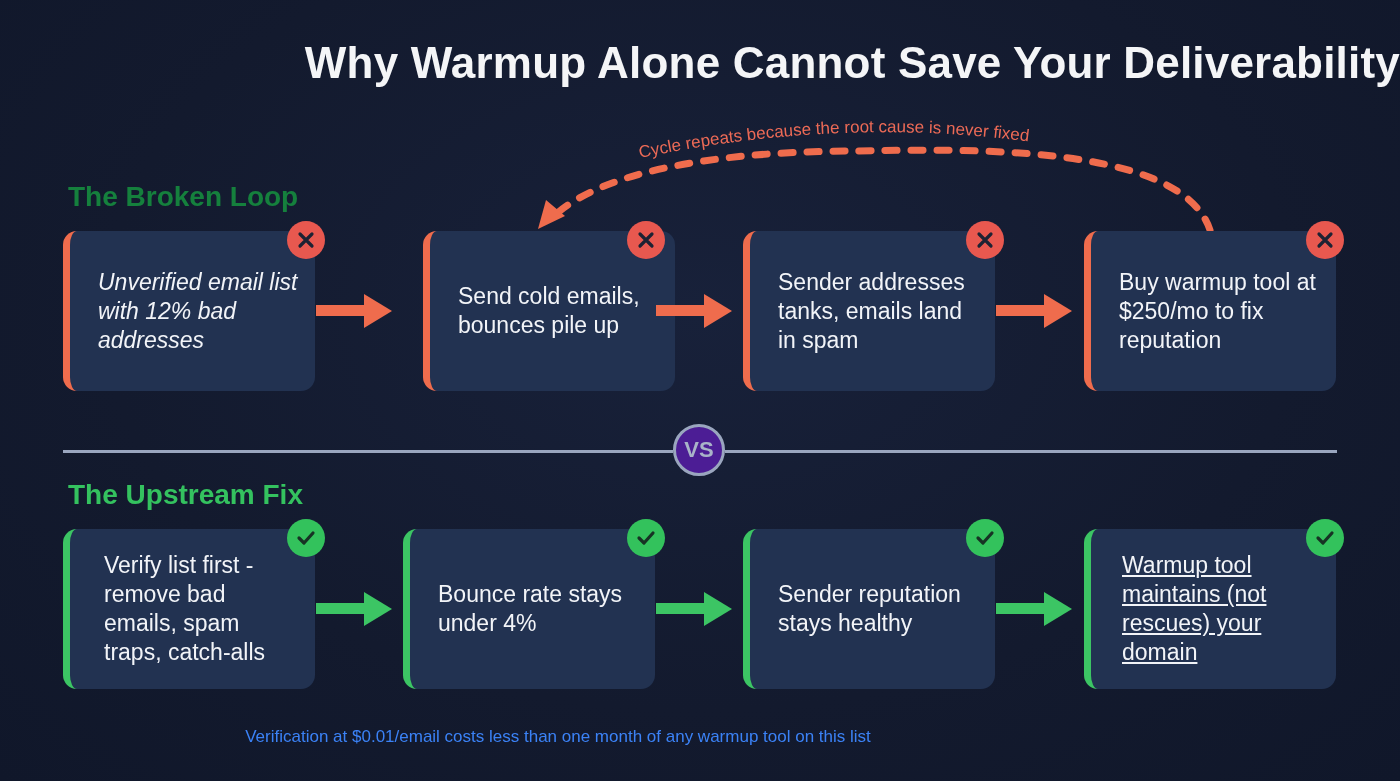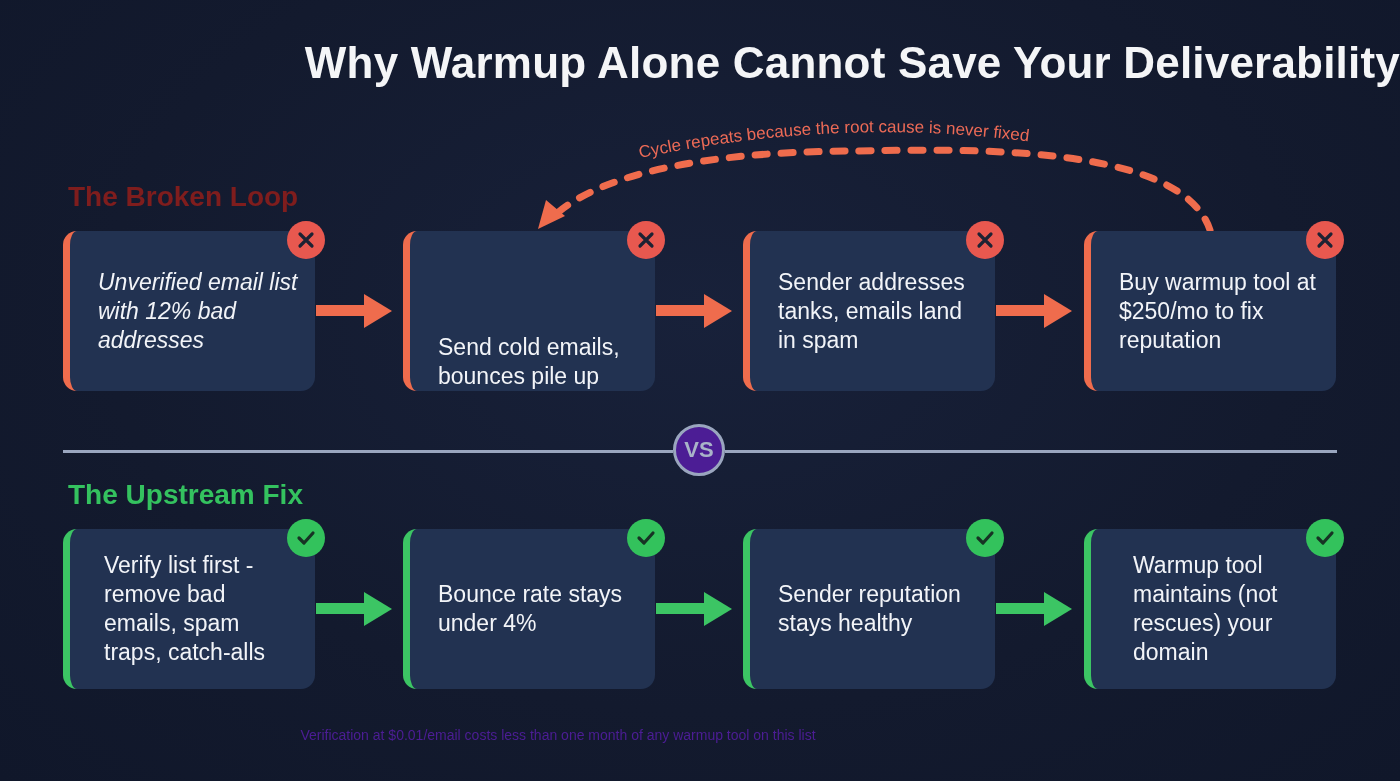--- a/index.html
+++ b/index.html
@@ -12,21 +12,21 @@
     color: #ffffff;
   }
   .title {
     position: absolute; left: 0; top: 38px; width: 1400px;
     text-align: right; font-size: 44px; font-weight: 700; color: #f4f5f7;
     letter-spacing: 0.2px;
   }
   .section-label {
     position: absolute; left: 68px; font-size: 28px; font-weight: 700;
   }
-  .section-label.broken { top: 181px; color: #7f1d1d; }
+  .section-label.broken { top: 181px; color: #15803d; }
   .section-label.fix { top: 479px; color: #34c25f; }
 
   .card {
     position: absolute; width: 252px; height: 160px;
     box-sizing: border-box;
     background: #223251;
     border-radius: 14px;
     border-left: 7px solid #ef6c4d;
     padding: 0 16px 0 28px;
     display: flex; align-items: center;
@@ -46,21 +46,21 @@
   }
   .vs-circle {
     position: absolute; left: 673px; top: 424px; width: 52px; height: 52px;
     box-sizing: border-box; border-radius: 50%; border: 3px solid #9aa6bf;
     background: #4c1d95;
     display: flex; align-items: center; justify-content: center;
     color: #a9b3c8; font-weight: 700; font-size: 22px;
   }
   .footer {
     position: absolute; left: 0; top: 727px; width: 1116px; text-align: center;
-    font-size: 14px; color: #4c1d95;
+    font-size: 17px; color: #3b82f6;
   }
   .loop-svg { position: absolute; left: 0; top: 0; }
 </style>
 </head>
 <body>
 
 <div class="title">Why Warmup Alone Cannot Save Your Deliverability</div>
 
 <svg class="loop-svg" width="1400" height="781">
   <defs>
@@ -71,21 +71,21 @@
   </text>
   <path d="M 1210 230 C 1180 140 950 150 850 151 C 700 152 600 175 555 215" fill="none" stroke="#ef6c4d" stroke-width="7" stroke-linecap="round" stroke-dasharray="12 14"></path>
   <polygon points="538,229 546,200 565,216" fill="#ef6c4d"></polygon>
 </svg>
 
 <div class="section-label broken">The Broken Loop</div>
 
 <div class="card" style="left:63px; top:231px;font-style:italic;">
   <span>Unverified email list with 12% bad addresses</span>
 </div>
-<div class="card" style="left:403px; top:231px;align-items:flex-end;">
+<div class="card" style="left:423px; top:231px;">
   <span>Send cold emails, bounces pile up</span>
 </div>
 <div class="card" style="left:743px; top:231px;">
   <span>Sender addresses tanks, emails land in spam</span>
 </div>
 <div class="card" style="left:1084px; top:231px;justify-content:flex-end;">
   <span>Buy warmup tool at $250/mo to fix reputation</span>
 </div>
 
 <div class="badge x" style="left:287px; top:221px;">
@@ -132,21 +132,21 @@
 
 <div class="card green" style="left:63px; top:529px;padding-left:34px;">
   <span>Verify list first - remove bad emails, spam traps, catch-alls</span>
 </div>
 <div class="card green" style="left:403px; top:529px;">
   <span>Bounce rate stays under 4%</span>
 </div>
 <div class="card green" style="left:743px; top:529px;">
   <span>Sender reputation stays healthy</span>
 </div>
-<div class="card green" style="left:1084px; top:529px; padding-left:42px;">
+<div class="card green" style="left:1084px; top:529px; padding-left:31px;text-decoration:underline;">
   <span>Warmup tool maintains (not rescues) your domain</span>
 </div>
 
 <div class="badge check" style="left:287px; top:519px;">
   <svg width="20" height="18">
       <path d="M3 9 L8 14 L17 4" fill="none" stroke="#173324" stroke-width="3.2" stroke-linecap="round" stroke-linejoin="round"></path>
     </svg>
 </div>
 <div class="badge check" style="left:627px; top:519px;">
   <svg width="20" height="18">

